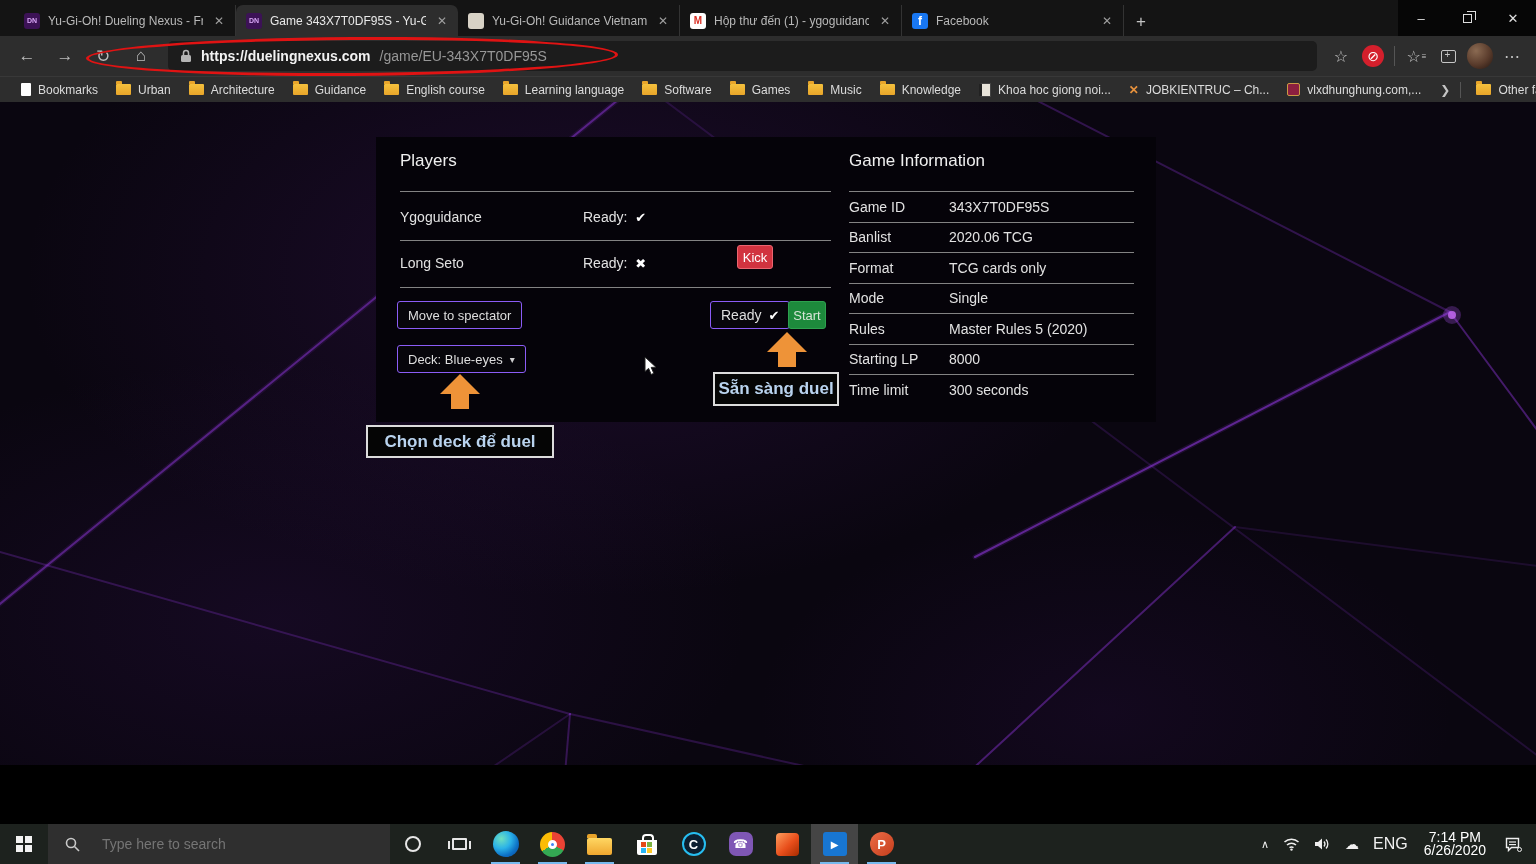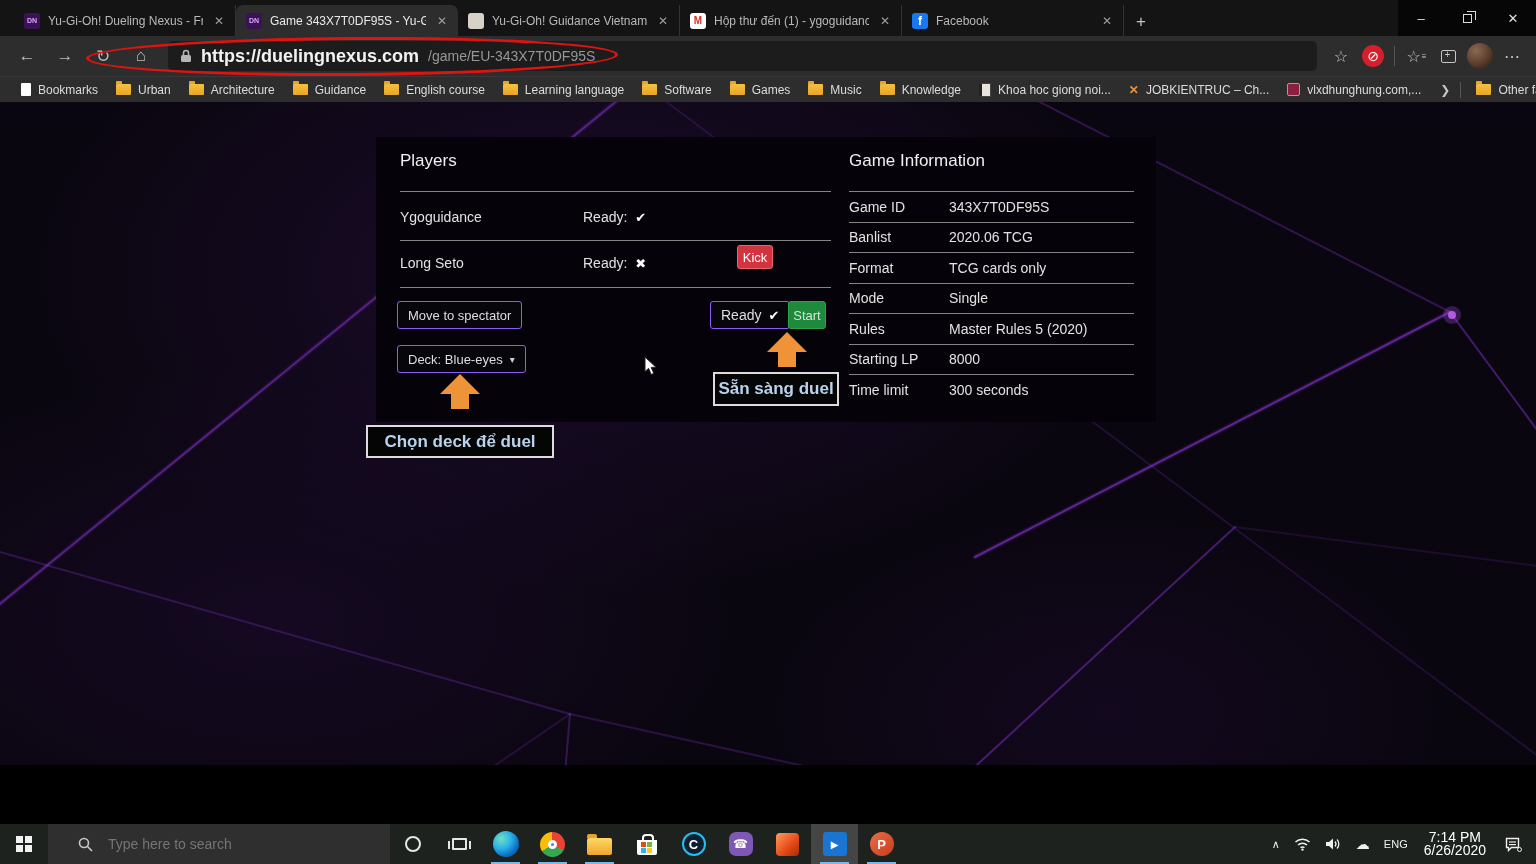--- a/index.html
+++ b/index.html
@@ -31,21 +31,21 @@
   .ic-restore::before { content:''; position:absolute; top:-4px; left:3px; width:8px; height:8px;
     border-top:1px solid #ddd; border-right:1px solid #ddd; }
 
   
   .toolbar { position:absolute; top:36px; left:0; right:0; height:40px; background:#2d2d2d;
     display:flex; align-items:center; padding:0 8px; }
   .nav-btn { width:38px; height:34px; display:flex; align-items:center; justify-content:center;
     color:#bcbcbc; font-size:17px; flex:0 0 auto; }
   .addressbar { flex:1; height:30px; background:#1c1c1c; border-radius:5px; margin:0 8px;
     display:flex; align-items:center; padding:0 12px; gap:9px; }
-  .url-domain { color:#f2f2f2; font-weight:bold; font-size:18px; }
+  .url-domain { color:#f2f2f2; font-weight:bold; font-size:14px; }
   .url-path { color:#979797; font-size:14px; }
   .tb-right { display:flex; align-items:center; flex:0 0 auto; }
   .tb-icon { width:32px; height:32px; display:flex; align-items:center; justify-content:center;
     color:#c6c6c6; font-size:16px; position:relative; }
   .ic-block { width:22px; height:22px; border-radius:50%; background:#d41f2c; color:#fff;
     display:flex; align-items:center; justify-content:center; font-size:14px; }
   .tb-sep { width:1px; height:20px; background:#555; margin:0 5px; }
   .ic-collections { width:15px; height:13px; border:1.5px solid #c6c6c6; border-radius:2px;
     position:relative; }
   .ic-collections::before { content:'+'; position:absolute; top:-2px; left:3px; font-size:10px; color:#c6c6c6; }
@@ -129,22 +129,22 @@
     font-weight:bold; font-size:17px; display:flex; align-items:center; justify-content:center; }
   .cursor { position:absolute; left:644px; top:356px; }
 
   
   .taskbar { position:absolute; bottom:0; left:0; right:0; height:40px; background:#1d221e;
     display:flex; align-items:stretch; z-index:70; }
   .tb-cell { display:flex; align-items:center; justify-content:center; }
   .tb-start { width:48px; }
   .win-logo { display:grid; grid-template-columns:7px 7px; grid-template-rows:7px 7px; gap:2px; }
   .win-logo span { background:#f2f2f2; }
-  .tb-search { width:342px; background:#2f2f2f; display:flex; align-items:center; gap:15px;
-    padding:0 30px; }
+  .tb-search { width:342px; background:#2f2f2f; display:flex; align-items:center; gap:22px;
+    padding:0 17px; }
   .tb-search input { flex:1; background:transparent; border:none; outline:none; color:#c9c9c9;
     font-size:14px; font-family:"Liberation Sans", sans-serif; }
   .tb-cortana { width:46px; }
   .ic-cortana { width:16px; height:16px; border:2px solid #e6e6e6; border-radius:50%; }
   .tb-taskview { width:46px; }
   .ic-taskview { width:15px; height:12px; border:2px solid #e6e6e6; border-radius:1px; position:relative; }
   .ic-taskview::before { content:''; position:absolute; left:-6px; top:1px; width:2px; height:8px; background:#e6e6e6; }
   .ic-taskview::after  { content:''; position:absolute; right:-6px; top:1px; width:2px; height:8px; background:#e6e6e6; }
   .tb-app { width:47px; position:relative; }
   .tb-app.running::after { content:''; position:absolute; bottom:0; left:9px; right:9px;
@@ -174,21 +174,21 @@
   .ic-office { width:23px; height:23px; border-radius:4px;
     background:linear-gradient(135deg,#ff9e5e,#e84e1b 55%,#a62c00); }
   .ic-movies { width:24px; height:24px; border-radius:3px; background:#1876d2; color:#fff;
     font-size:10px; display:grid; place-items:center; }
   .ic-ppt { width:24px; height:24px; border-radius:50%;
     background:linear-gradient(135deg,#ed6c47,#c43e1c); color:#fff; font-weight:bold;
     font-size:13px; display:grid; place-items:center; }
   .tb-tray { margin-left:auto; display:flex; align-items:center; }
   .tray-item { padding:0 7px; color:#f0f0f0; display:flex; align-items:center; justify-content:center; }
   .tray-chevron { font-size:11px; }
-  .tray-lang { font-size:11px; }
+  .tray-lang { font-size:16px; }
   .tray-clock { font-size:14px; line-height:13px; text-align:center; padding:0 9px; color:#fff; }
   .tray-cloud { font-size:14px; }
   .tray-action { padding:0 14px 0 10px; }
 </style>
 </head>
 <body>
 
 <div class="page">
 
   <div class="tabstrip">

